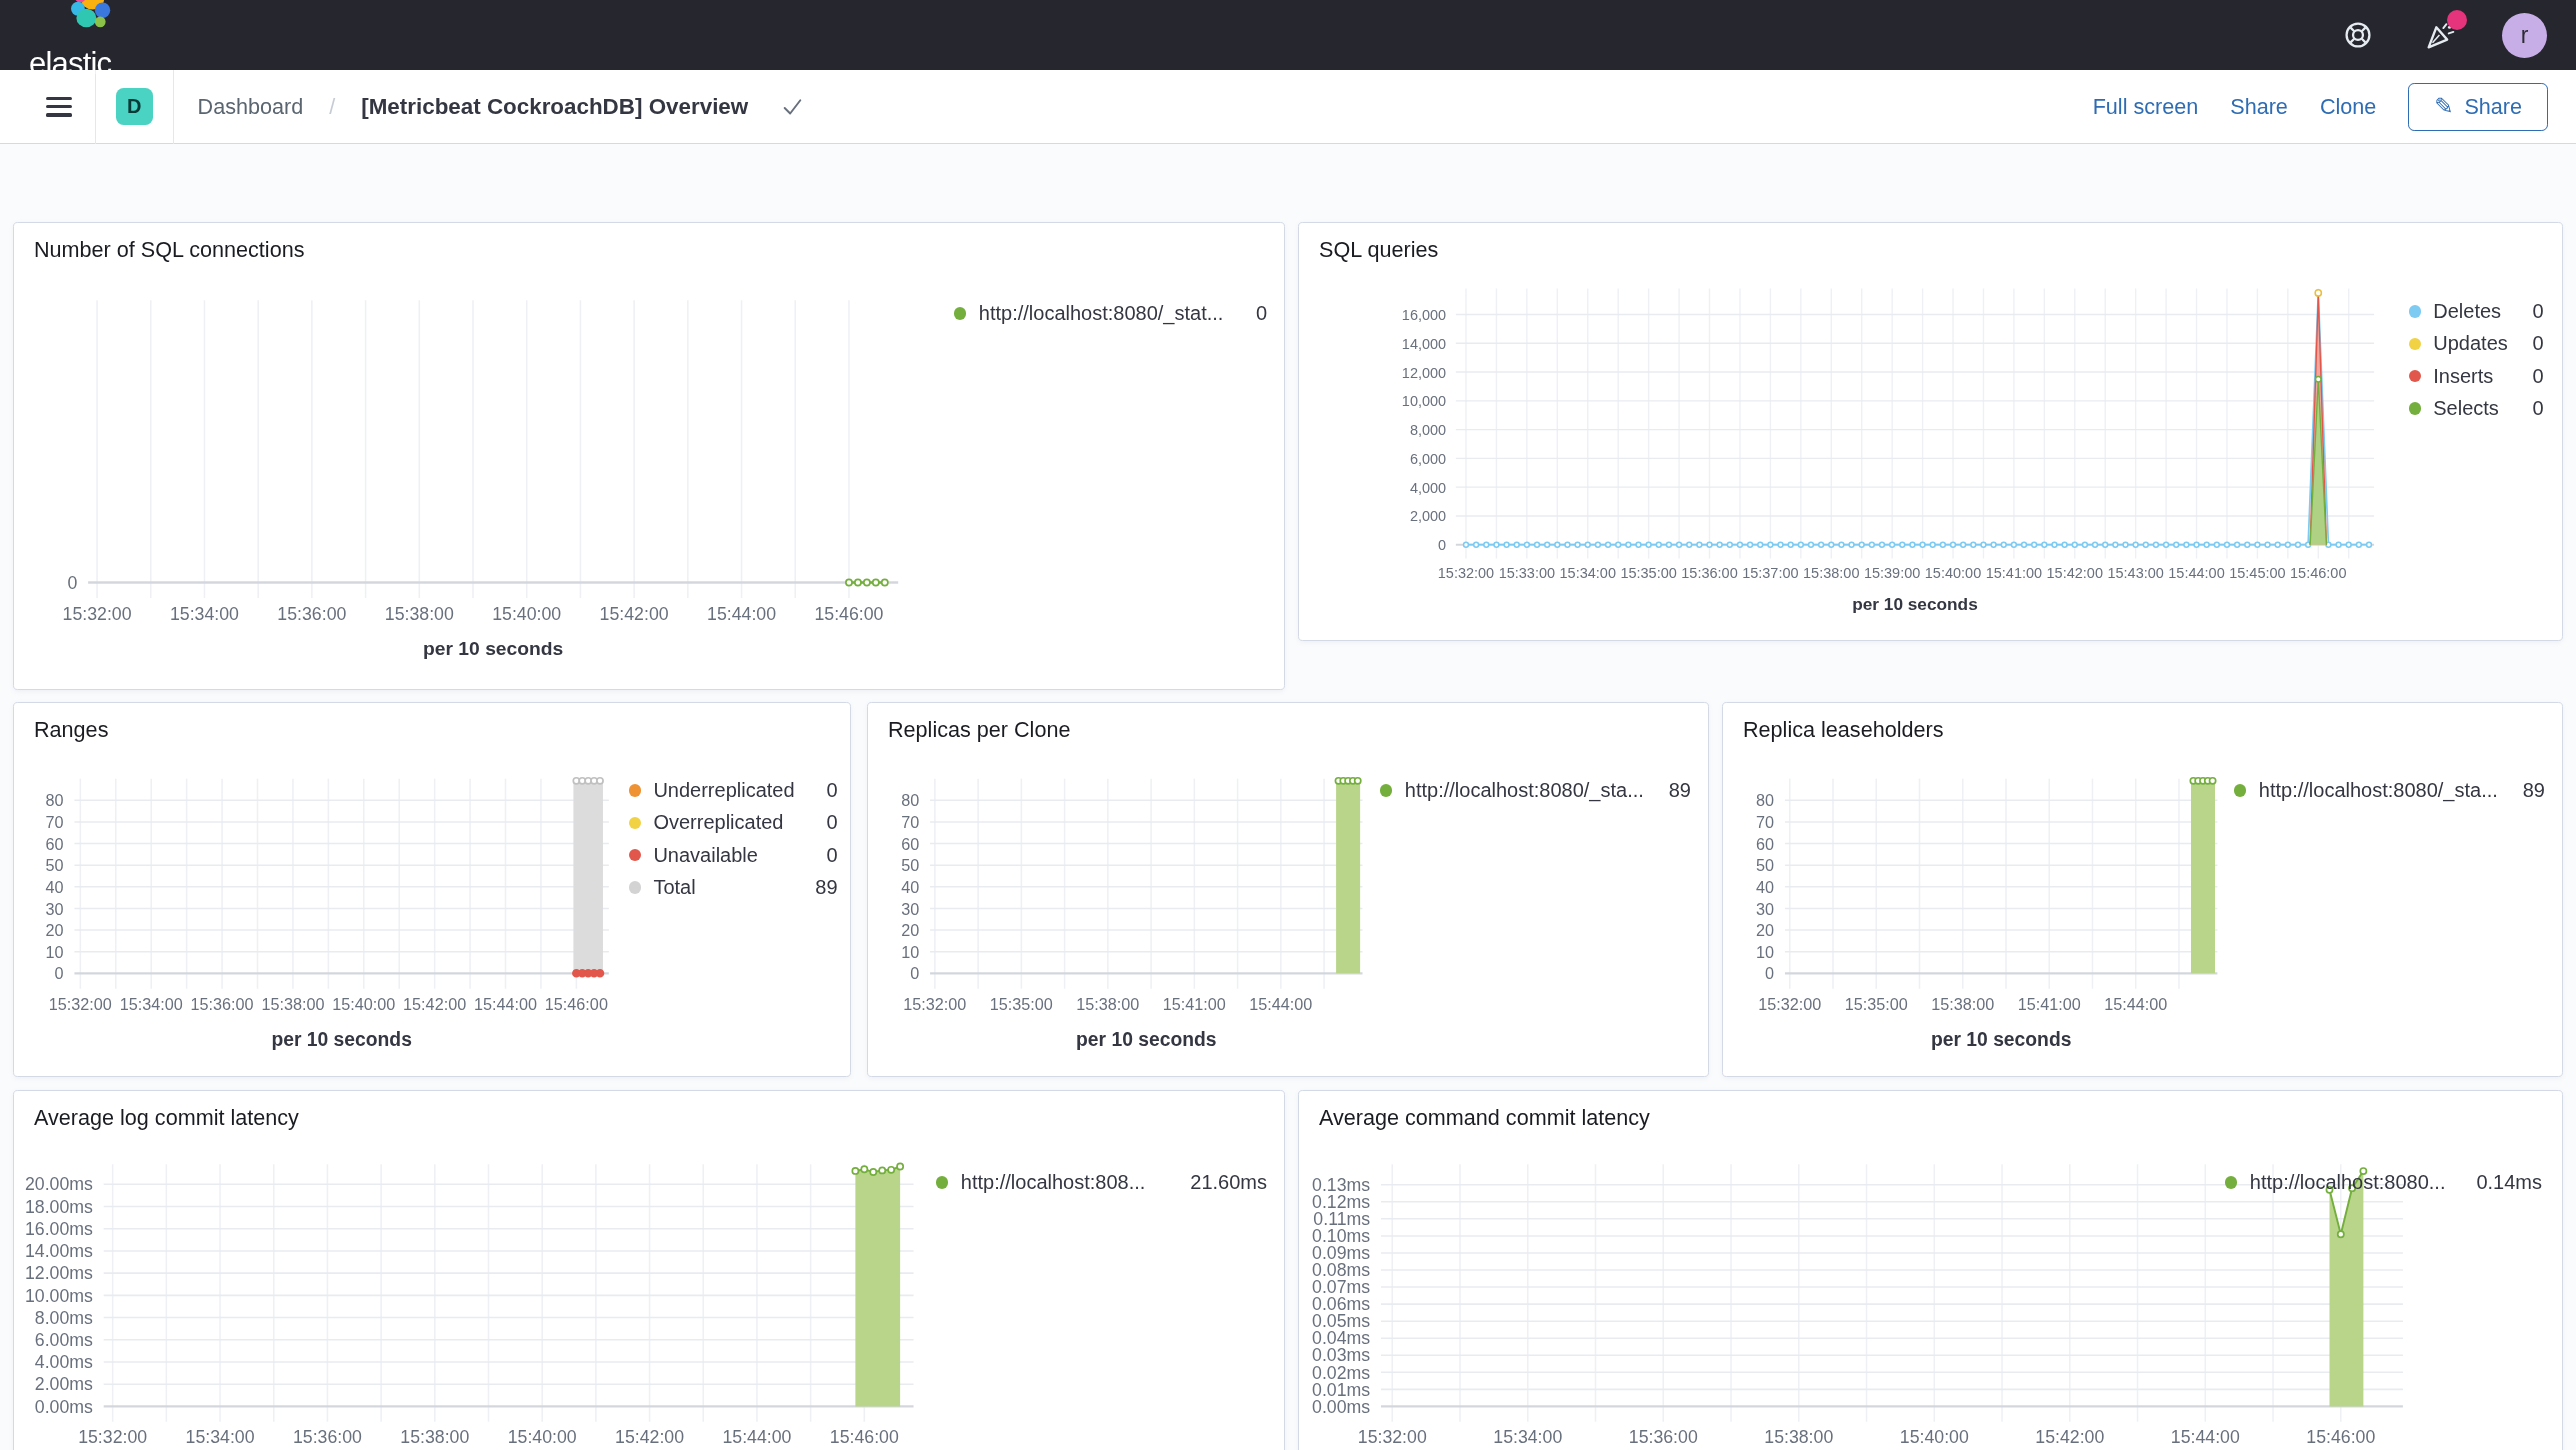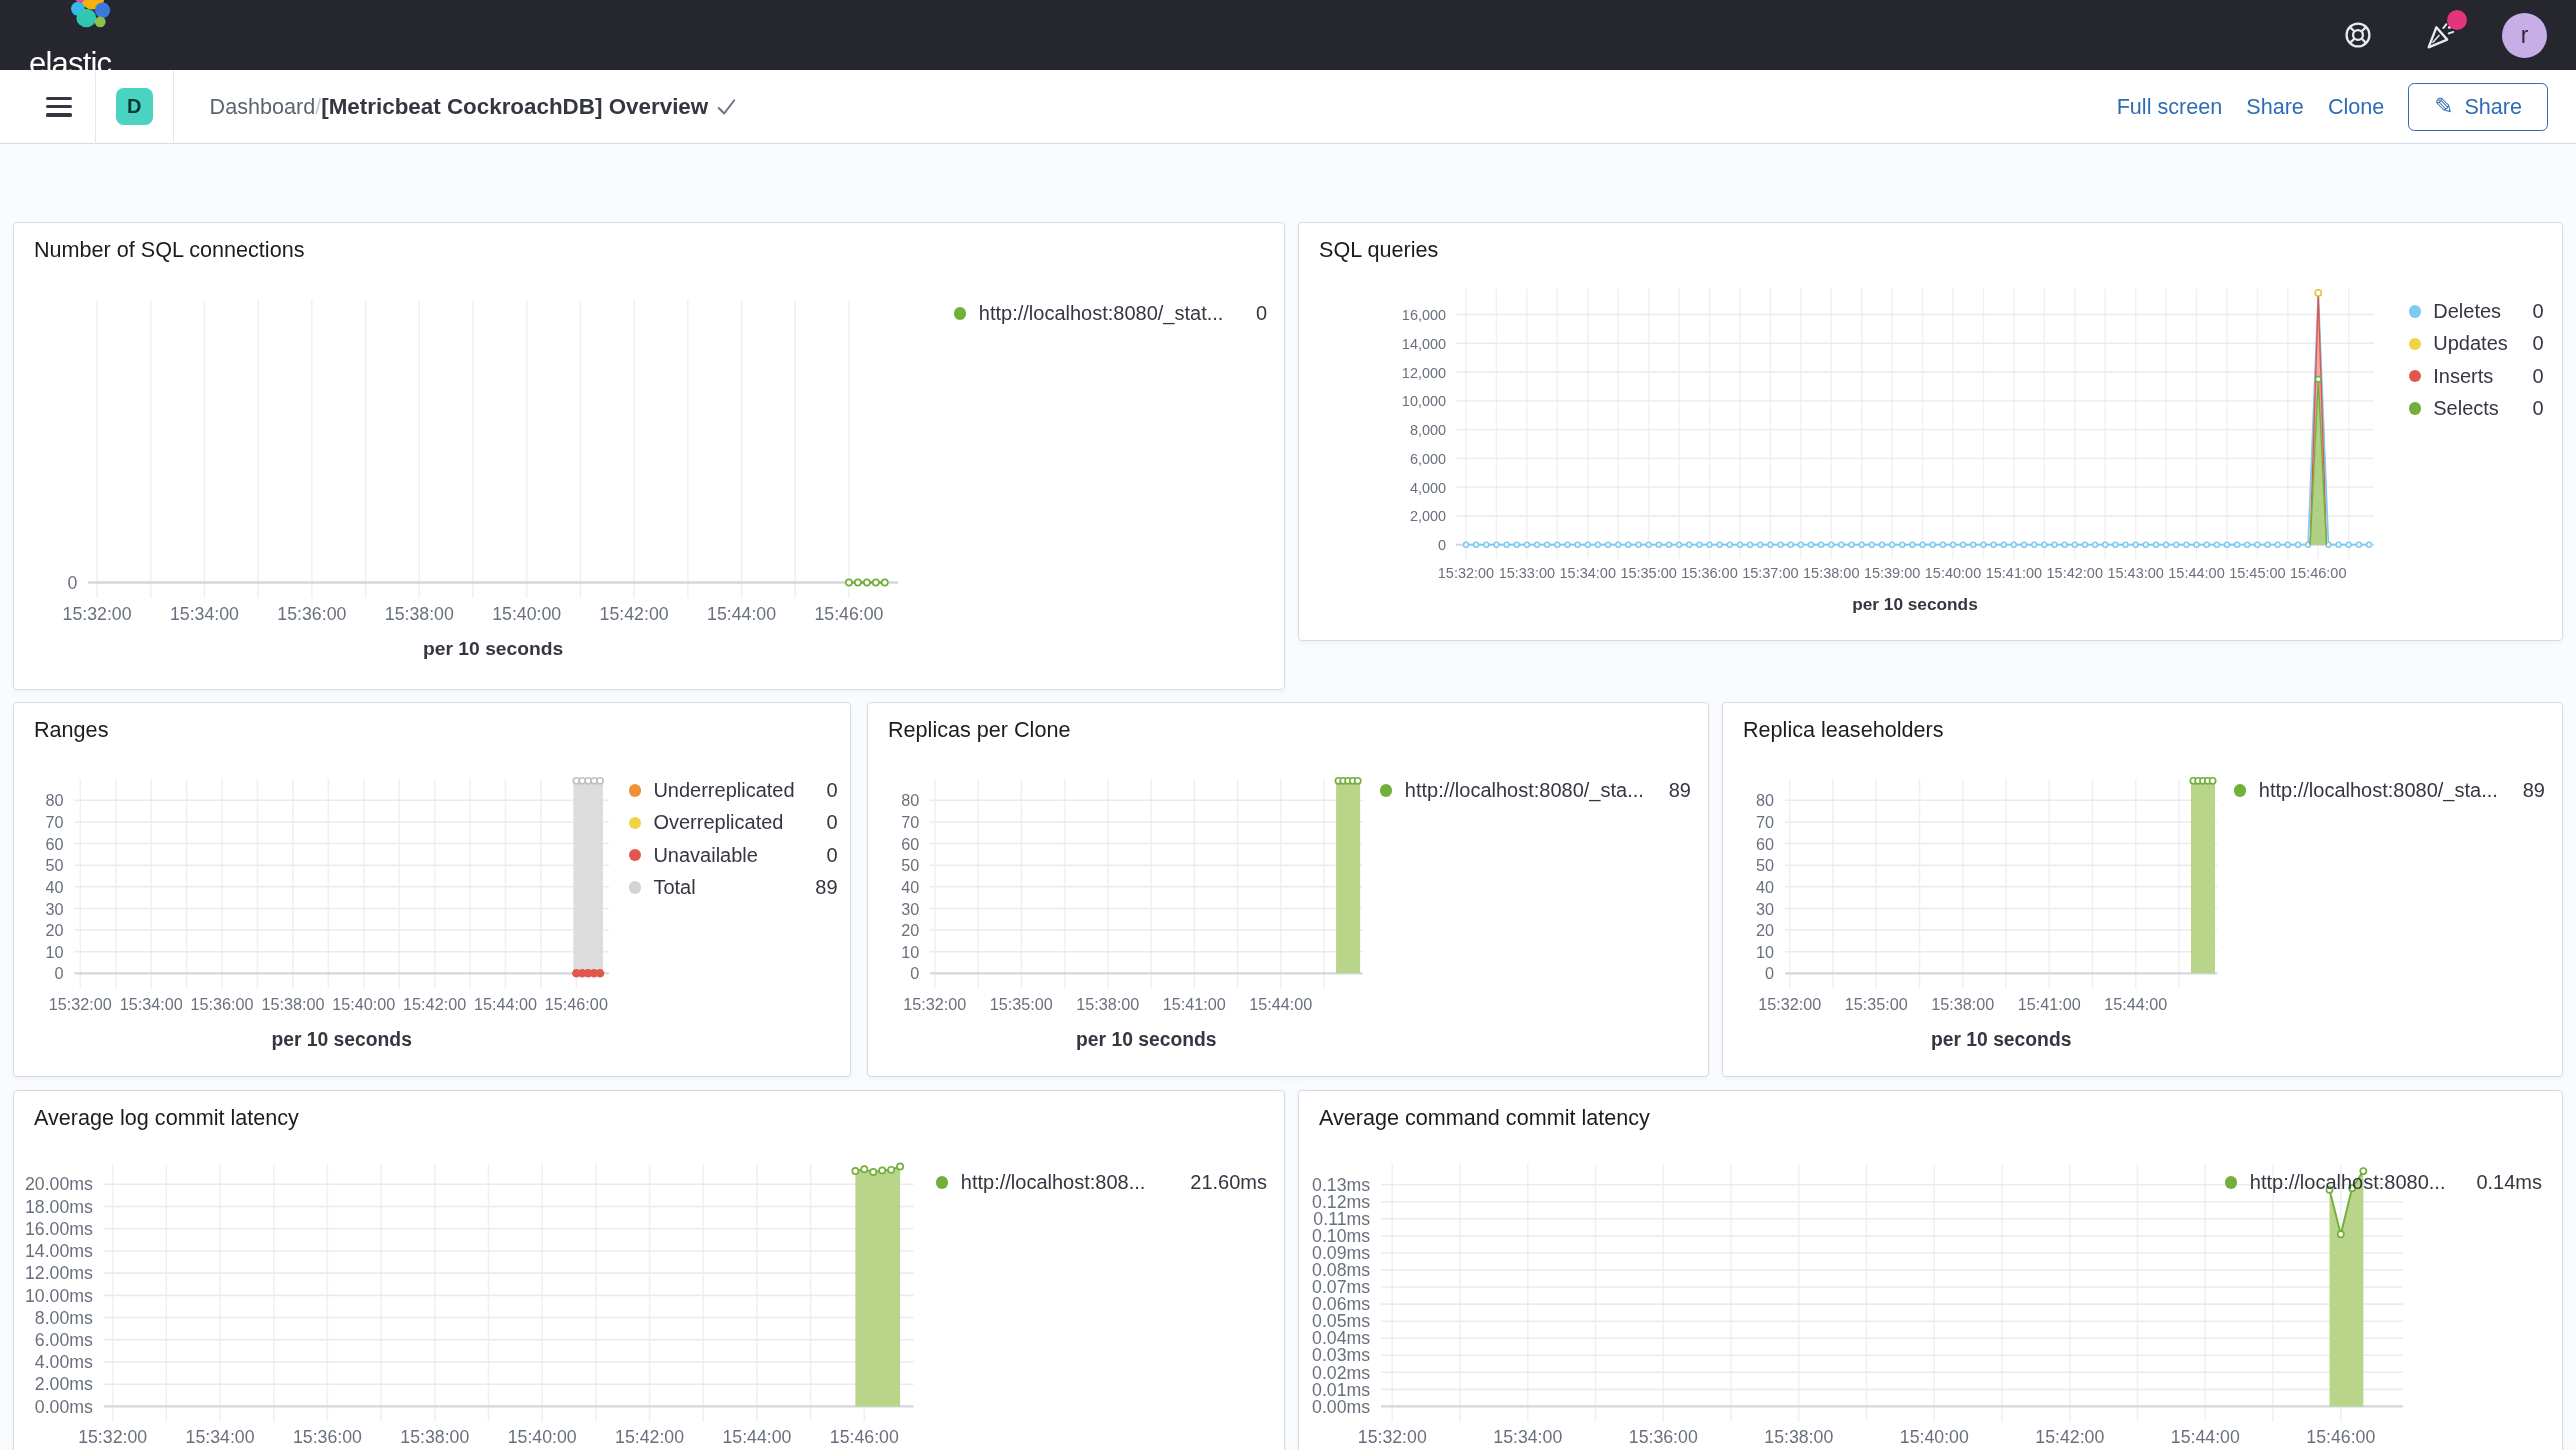--- a/index.html
+++ b/index.html
@@ -30,26 +30,26 @@
   .topbar { height:74px; background:#ffffff; border-bottom:0.8px solid #d3dae6;
     display:flex; align-items:center; padding:0 0 0 23px; }
   .hamburger { width:26px; height:20px; display:flex; flex-direction:column;
     justify-content:space-between; background:none; border:none; cursor:pointer; margin:0 23px; }
   .hamburger span { display:block; height:3.1px; background:#343741; border-radius:1.5px; }
   .vdiv { width:0.8px; height:74px; background:#e4e8ee; }
   .space-badge { width:37px; height:37px; border-radius:7.7px; background:#4ad2c2;
     color:#053b36; font-weight:700; font-size:20px; display:flex; align-items:center;
     justify-content:center; margin:0 20px; border:none; cursor:pointer;
     font-family:"Liberation Sans",sans-serif; }
-  .crumbs { display:flex; align-items:center; margin-left:36px; gap:0; }
+  .crumbs { display:flex; align-items:center; margin-left:24px; gap:26px; }
   .crumb-root { color:#5a6570; font-size:21.6px; text-decoration:none; cursor:pointer; }
   .crumb-sep { color:#c6ccd4; font-size:21.6px; }
   .crumb-title { color:#343741; font-size:22.4px; font-weight:600; }
   .title-caret { margin-left:6.2px; }
-  .top-actions { margin-left:auto; display:flex; align-items:center; gap:24px; padding-right:28px; }
+  .top-actions { margin-left:auto; display:flex; align-items:center; gap:32px; padding-right:28px; }
   .top-link { background:none; border:none; color:#2e6cb3; font-size:21.6px; font-weight:500;
     cursor:pointer; font-family:"Liberation Sans",sans-serif; }
   .edit-btn { display:flex; align-items:center; gap:10.8px; height:48px; padding:0 25px;
     border:0.8px solid #2e6cb3; border-radius:6.2px; background:#fff; color:#2e6cb3;
     font-size:21.6px; font-weight:500; cursor:pointer; font-family:"Liberation Sans",sans-serif; }
   .pencil { font-size:23px; }
 
   
   .dash { position:relative; width:2576px; height:1307px; }
   .panel { position:absolute; background:#ffffff; border:0.8px solid #d3dae6;

